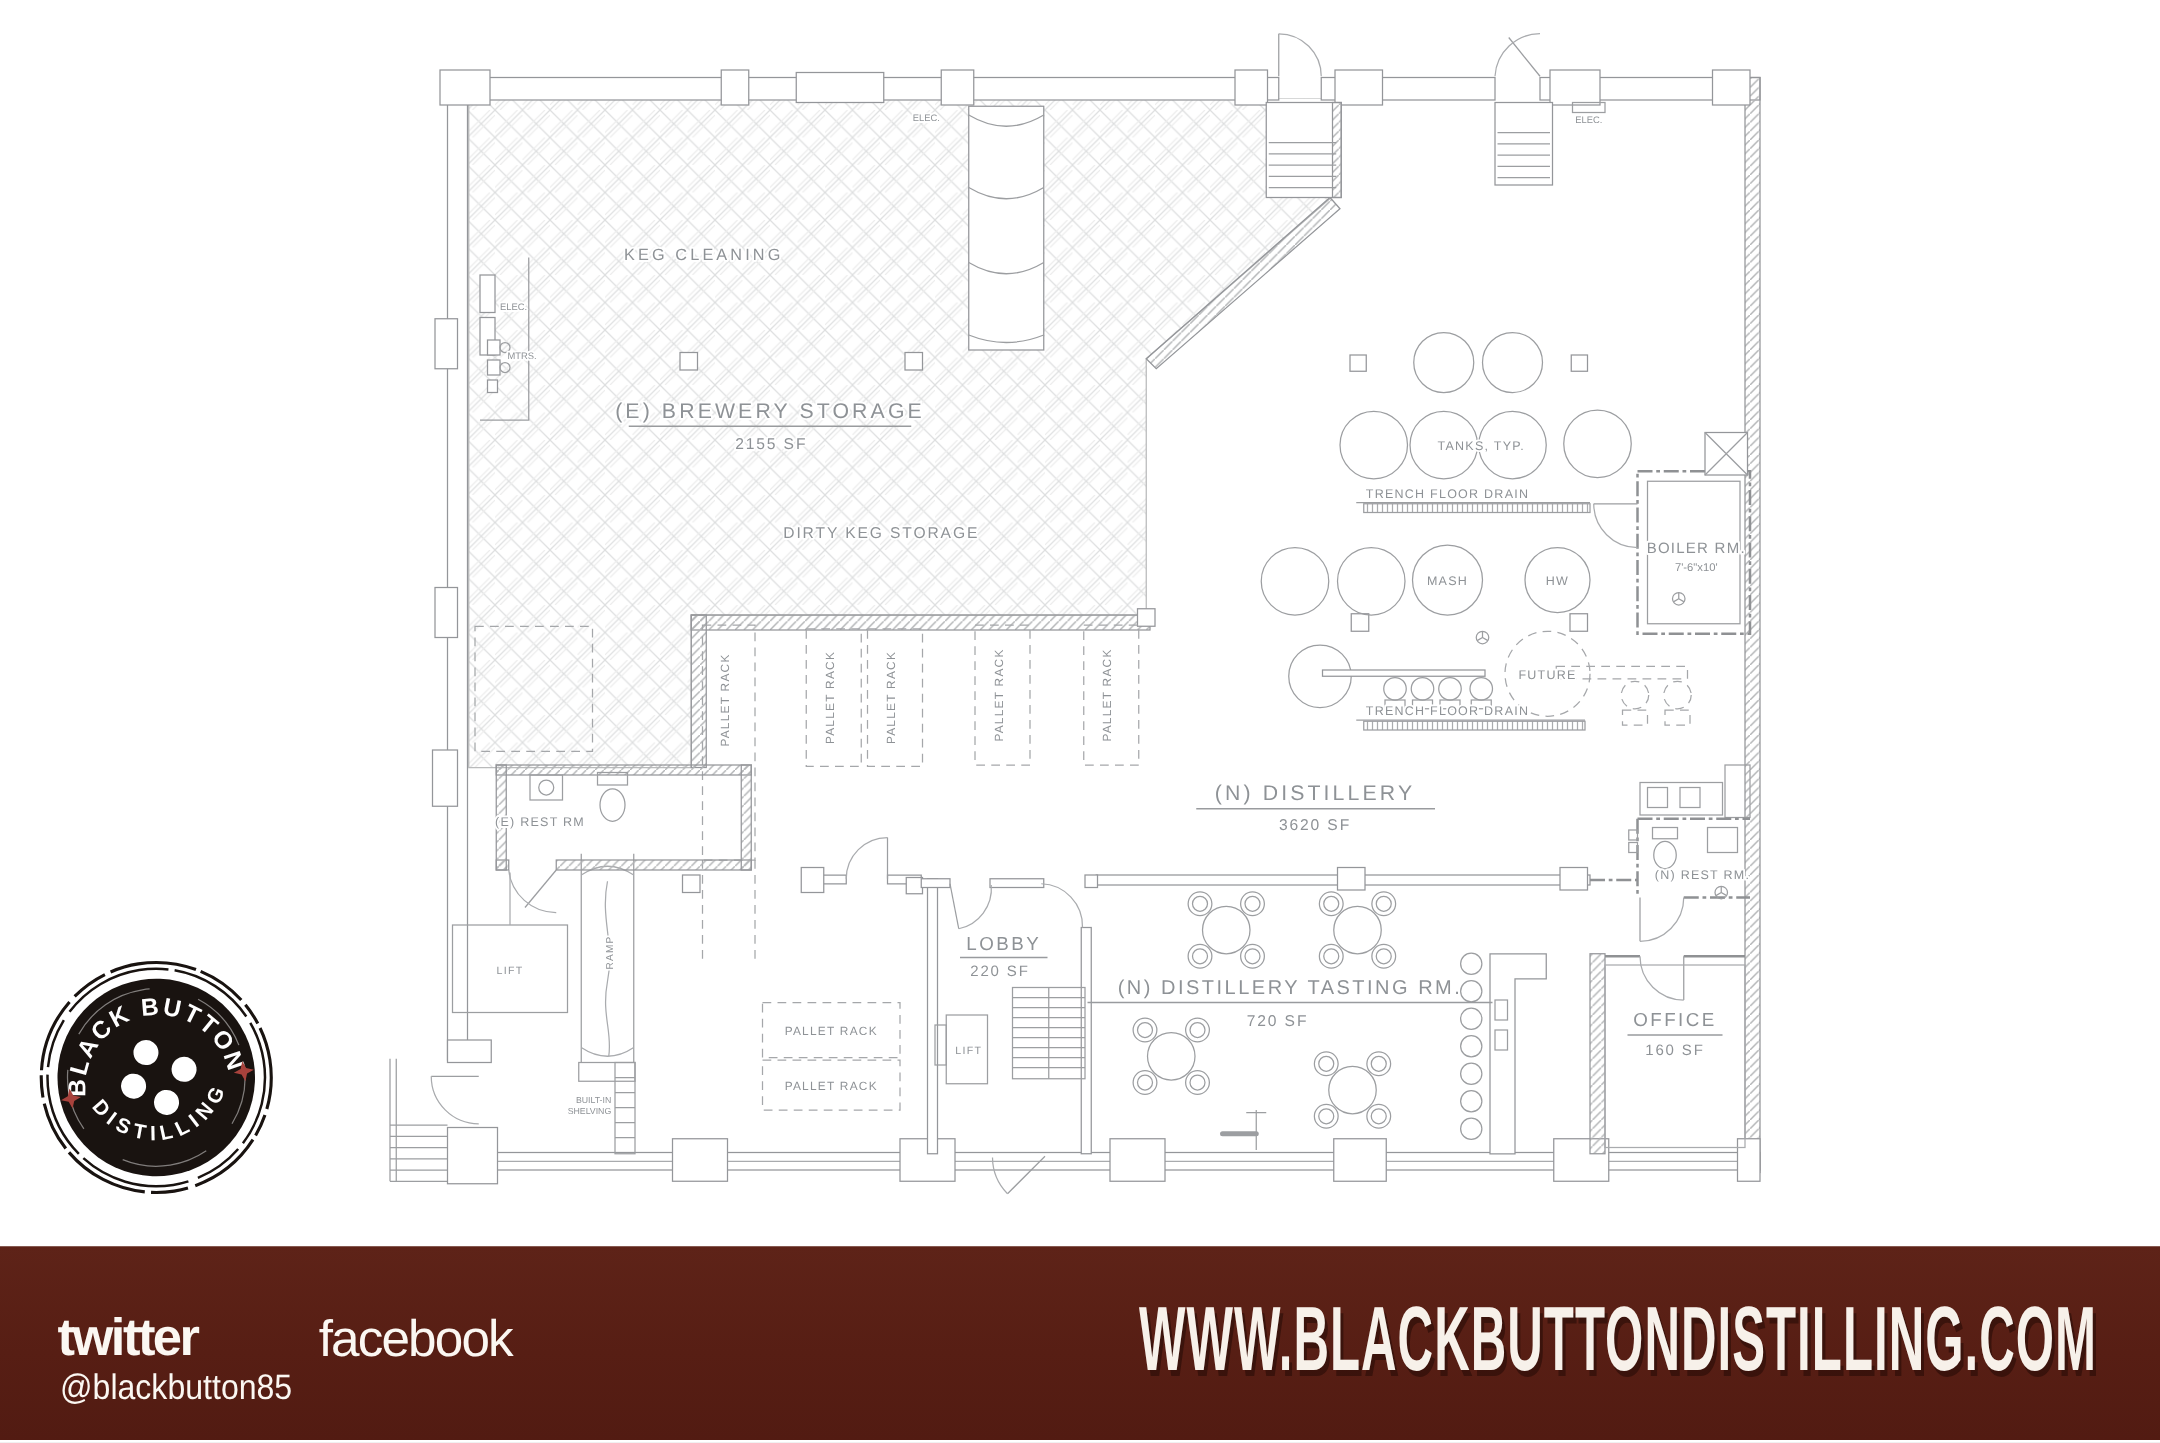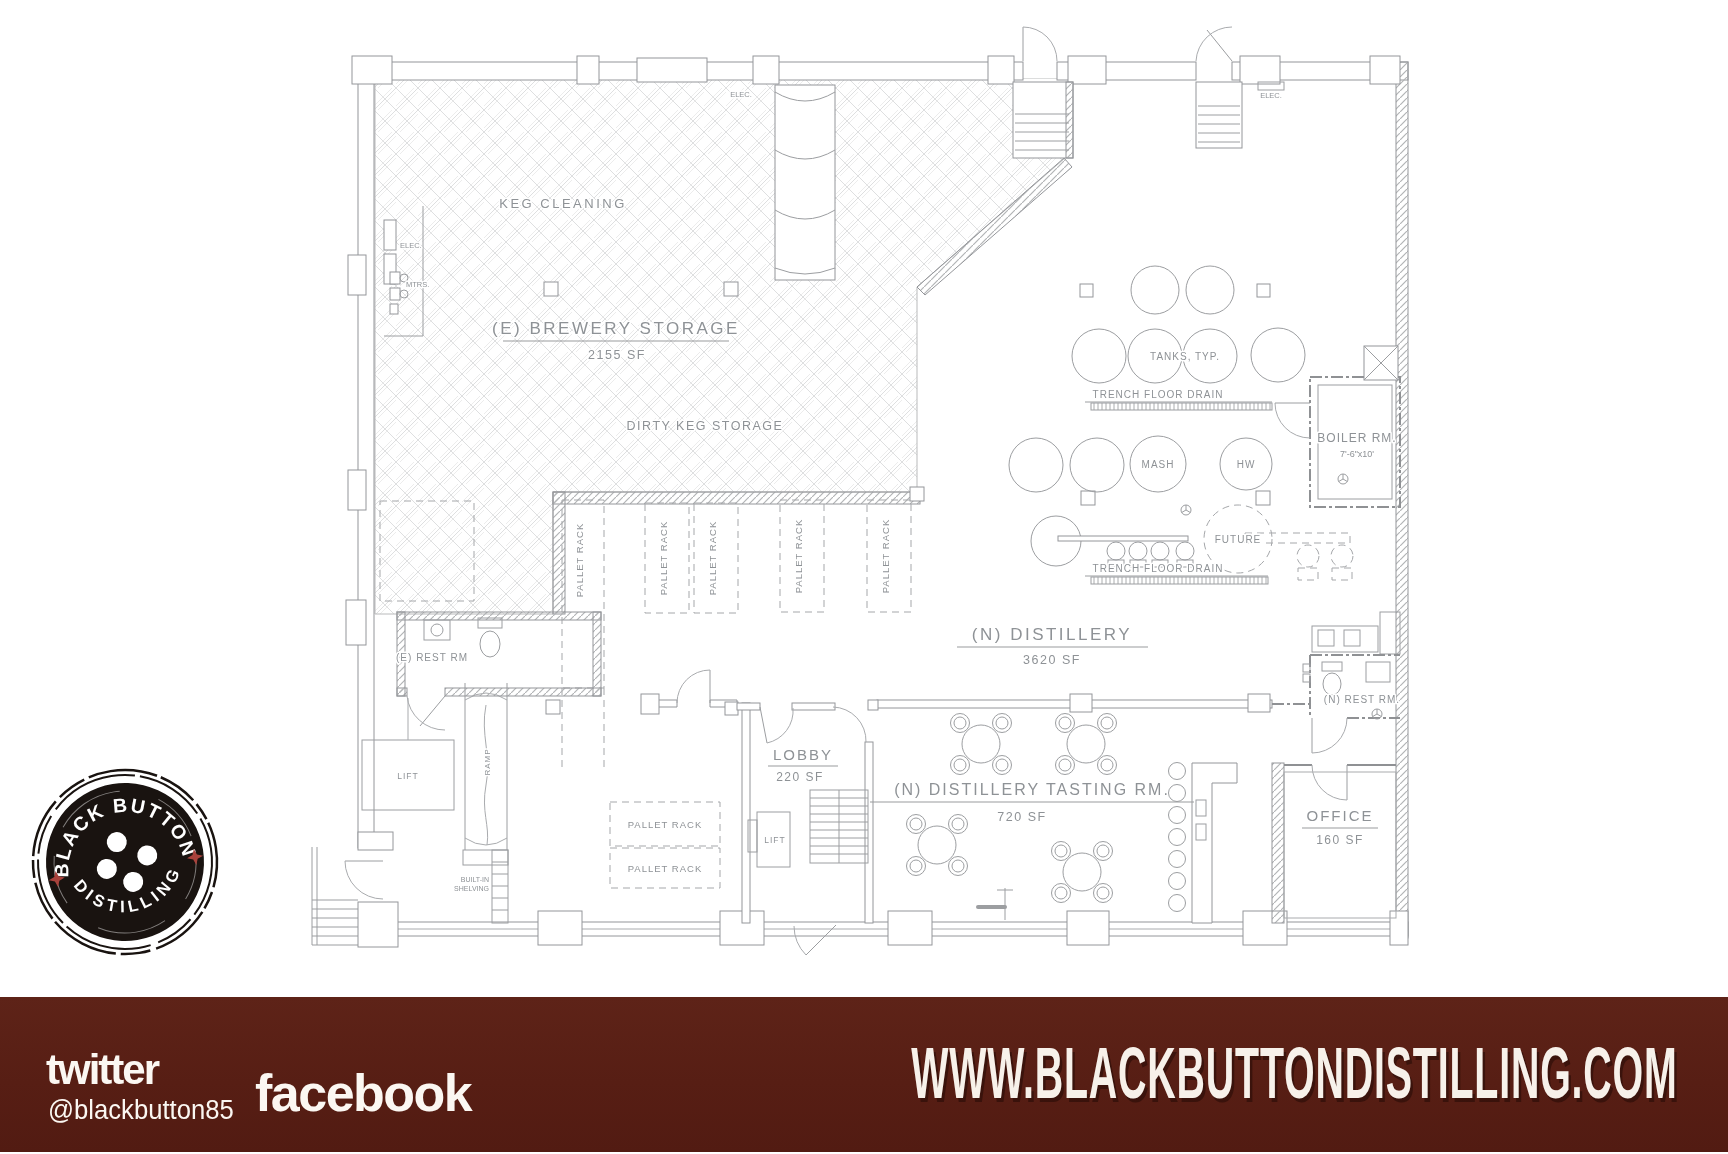--- a/index.html
+++ b/index.html
@@ -13,21 +13,21 @@
   .dsh{fill:none;stroke:#a5a7aa;stroke-width:1;stroke-dasharray:7 5;}
   .dd{fill:none;stroke:#8f9194;stroke-width:2;stroke-dasharray:12 3 3 3;}
   .ul{stroke:#999b9e;stroke-width:1.2;}
   
   .footer{position:absolute;left:0;top:997px;width:1728px;height:155px;
           background:linear-gradient(180deg,#5e2318 0%,#571e14 55%,#521b12 100%);text-align:center;}
   .tw-mark{position:absolute;left:46px;top:49px;font-size:42px;font-weight:700;
            letter-spacing:-2px;color:#fbf7f2;}
   .tw-handle{position:absolute;left:48px;top:97px;font-size:27px;font-weight:400;
              letter-spacing:0px;color:#fbf7f2;transform:scale(.95,1.05);transform-origin:left top;}
-  .fb-mark{position:absolute;left:255px;top:66px;font-size:52px;font-weight:700;
+  .fb-mark{position:absolute;left:255px;top:51px;font-size:41px;font-weight:400;
            letter-spacing:-1.5px;color:#fbf7f2;}
   .website{position:absolute;right:50px;top:50%;transform:translateY(-54%) scale(.82,1.52);
            transform-origin:right center;font-size:48px;font-weight:700;letter-spacing:1px;
            color:#f7f1ea;white-space:nowrap;text-shadow:3px 3px 0 rgba(30,8,4,.5);}
   .logo-wrap{position:absolute;left:27px;top:764px;width:196px;height:196px;}
 </style>
 </head>
 <body>
 
 <div class="canvas">

